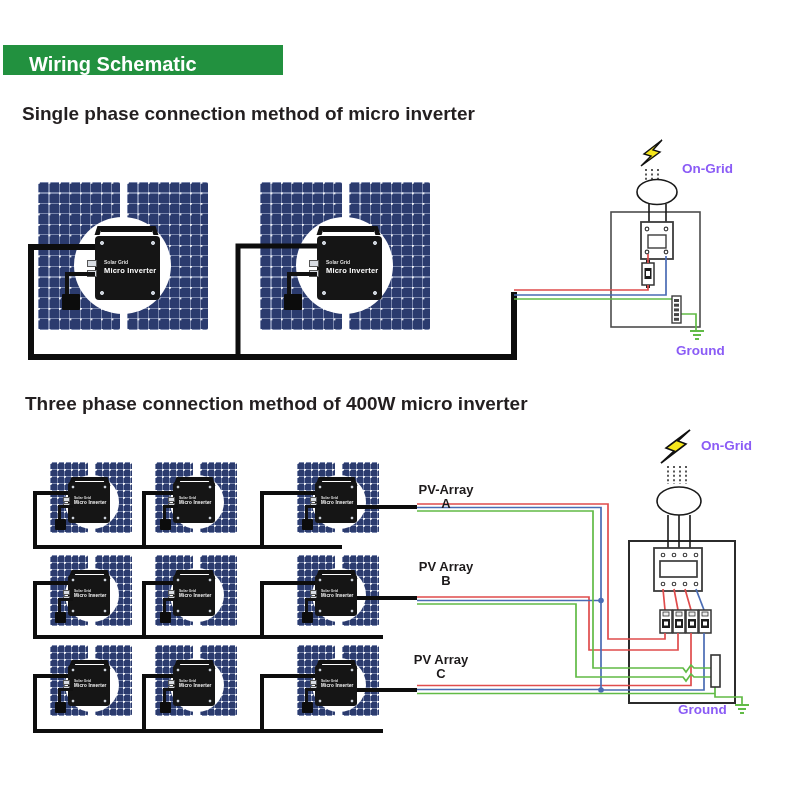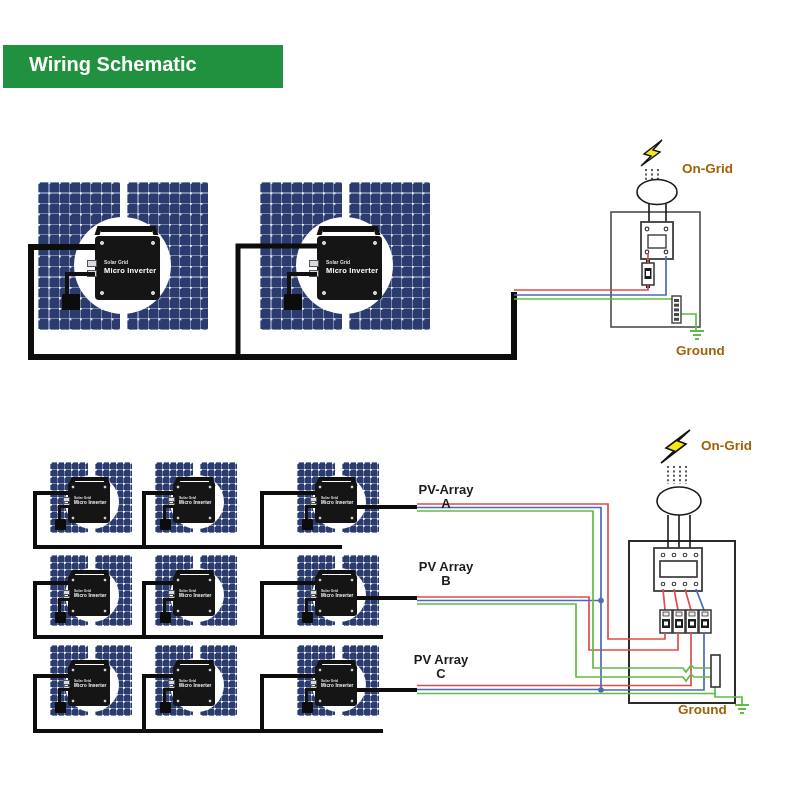--- a/index.html
+++ b/index.html
@@ -1,27 +1,27 @@
 <!DOCTYPE html>
 <html><head>
 <meta charset="utf-8">
 <style>
   html,body{margin:0;padding:0;background:#fff;}
   #stage{position:relative;width:800px;height:800px;background:#ffffff;overflow:hidden;
          font-family:"Liberation Sans",sans-serif;}
   .abs{position:absolute;}
 
   
-  .banner{left:3px;top:45px;width:280px;height:43px;background:#22913f;}
+  .banner{left:3px;top:45px;width:280px;height:30px;background:#22913f;}
   .banner span{display:block;padding-left:26px;line-height:38px;color:#ffffff;
                font-size:20px;font-weight:bold;}
   .heading{font-size:19px;font-weight:bold;color:#231f20;white-space:nowrap;}
 
   
-  .lbl{font-size:13.5px;font-weight:bold;color:#a16207;white-space:nowrap;}
+  .lbl{font-size:13.5px;font-weight:bold;color:#8b5cf6;white-space:nowrap;}
   .pvlbl{width:64px;text-align:center;font-size:13px;font-weight:bold;color:#1d1a1b;line-height:14px;}
 
   
   .unit{position:absolute;text-decoration:underline;}
   .panel{position:absolute;border-radius:2px;background-color:#2b3b6e;
     background-image:
       radial-gradient(circle at 0.5px 0.5px, rgba(255,255,255,0.95) 1px, rgba(255,255,255,0) 1.9px),
       repeating-linear-gradient(to right, rgba(200,210,235,0.5) 0, rgba(200,210,235,0.5) 1px, transparent 1px, transparent var(--cell)),
       repeating-linear-gradient(to bottom, rgba(200,210,235,0.5) 0, rgba(200,210,235,0.5) 1px, transparent 1px, transparent var(--cell));
     background-size:var(--cell) var(--cell), auto, auto;}
@@ -77,20 +77,22 @@
 </style>
 </head>
 <body>
 
 <div id="stage">
 
   <div class="abs banner">
     <span>Wiring Schematic</span>
   </div>
 
+  <div class="abs heading" style="left:22px;top:103px;">Single phase connection method of micro inverter</div>
+  <div class="abs heading" style="left:25px;top:393px;">Three phase connection method of 400W micro inverter</div>
 
   <div id="units">
   <div class="unit lg" style="left:38px;top:182px">
     <div class="panel pL"></div>
     <div class="panel pR"></div>
     <div class="circ"></div>
     <div class="handle"></div>
     <div class="inv">
       <div class="stub s1"></div>
       <div class="stub s2"></div>

